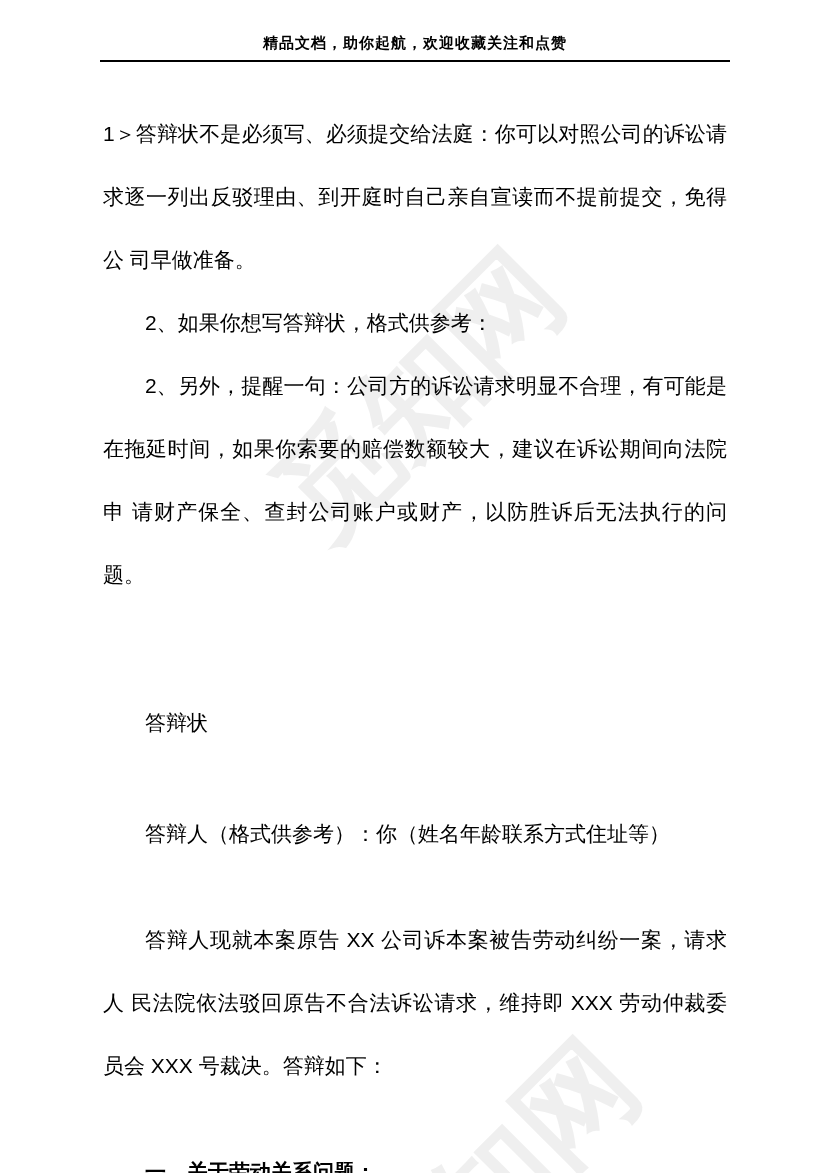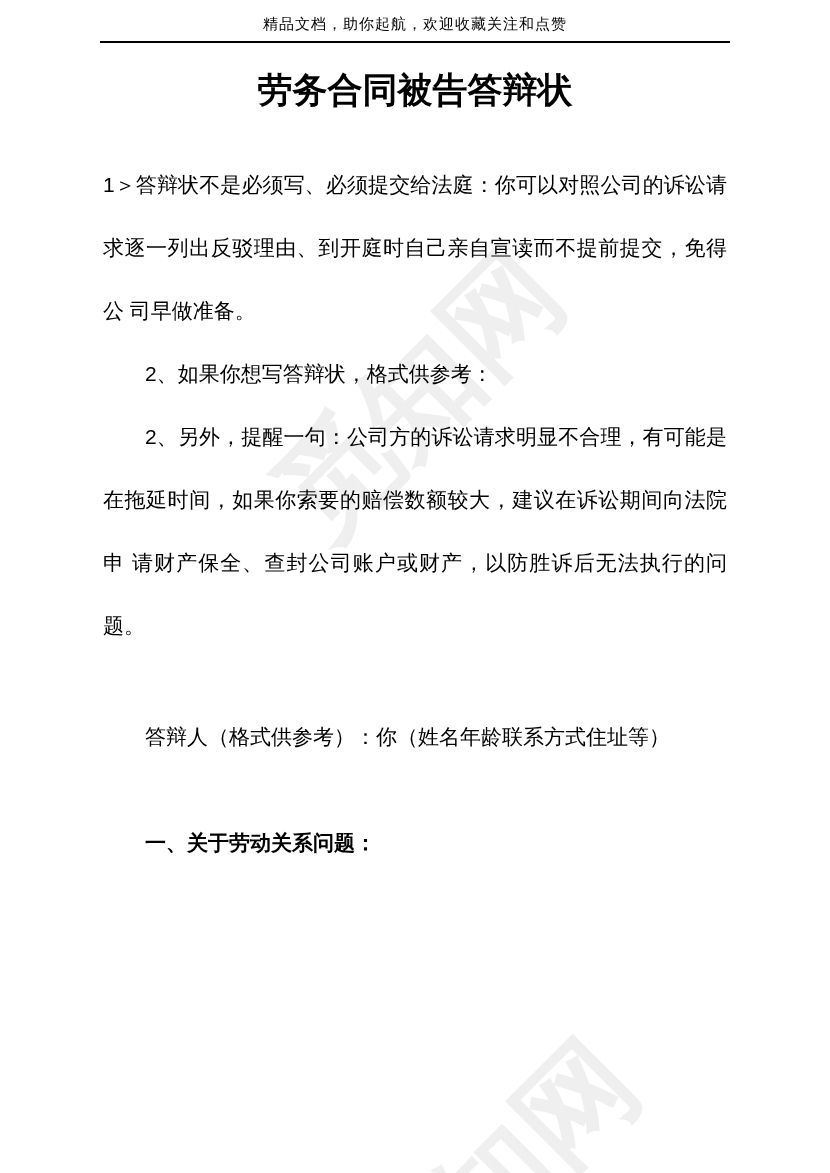--- a/index.html
+++ b/index.html
@@ -8,24 +8,24 @@
     position: relative;
     width: 830px;
     height: 1173px;
     margin: 0 auto;
     background: #ffffff;
     color: #000000;
     overflow: hidden;
     font-family: "Liberation Sans", "DejaVu Sans", sans-serif;
   }
   .header-slogan {
-    padding-top: 15px;
+    padding-top: 34px;
     text-align: center;
     font-size: 15px;
-    font-weight: 400;
+    font-weight: 700;
     letter-spacing: 1px;
   }
   .header-rule {
     border-top: 2px solid #000000;
     margin: 7px 100px 0 100px;
   }
   .doc-title {
     margin-top: 24px;
     text-align: center;
     font-size: 35px;
@@ -76,32 +76,33 @@
 <div class="page">
 
   <div class="watermark wm-center">觅知网</div>
 
   <div class="watermark wm-bottom">觅知网</div>
 
   <div class="header-slogan">精品文档，助你起航，欢迎收藏关注和点赞</div>
 
   <div class="header-rule"></div>
 
-  <h1 class="doc-title">劳务合同被告答辩状</h1>
 
   <div class="content">
 
     <p class="para mt-first">1＞答辩状不是必须写、必须提交给法庭：你可以对照公司的诉讼请 求逐一列出反驳理由、到开庭时自己亲自宣读而不提前提交，免得公 司早做准备。</p>
 
     <p class="para indent">2、如果你想写答辩状，格式供参考：</p>
 
     <p class="para indent">2、另外，提醒一句：公司方的诉讼请求明显不合理，有可能是 在拖延时间，如果你索要的赔偿数额较大，建议在诉讼期间向法院申 请财产保全、查封公司账户或财产，以防胜诉后无法执行的问题。</p>
 
+    <p class="para indent gap-lg">答辩状</p>
 
     <p class="para indent gap-md">答辩人（格式供参考）：你（姓名年龄联系方式住址等）</p>
 
+    <p class="para indent gap-sm">答辩人现就本案原告 XX 公司诉本案被告劳动纠纷一案，请求人 民法院依法驳回原告不合法诉讼请求，维持即 XXX 劳动仲裁委员会 XXX 号裁决。答辩如下：</p>
 
     <p class="para indent bold gap-sm">一、关于劳动关系问题：</p>
 
 
   </div>
 
 </div>
 
 </body></html>

